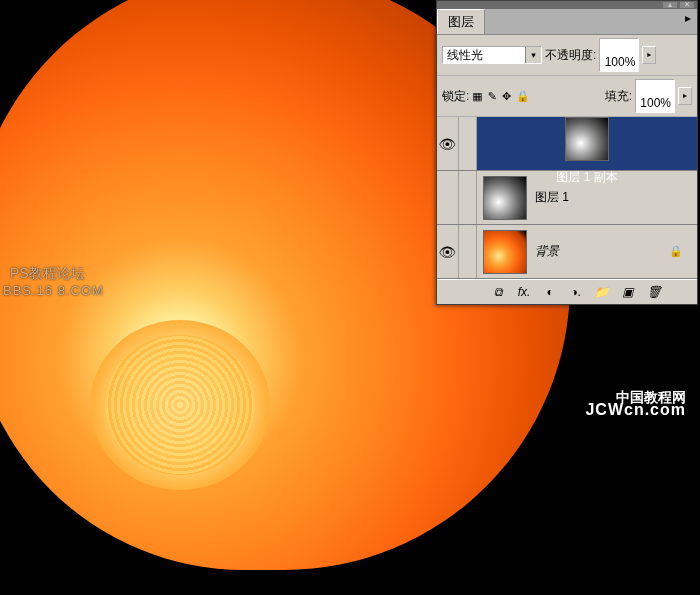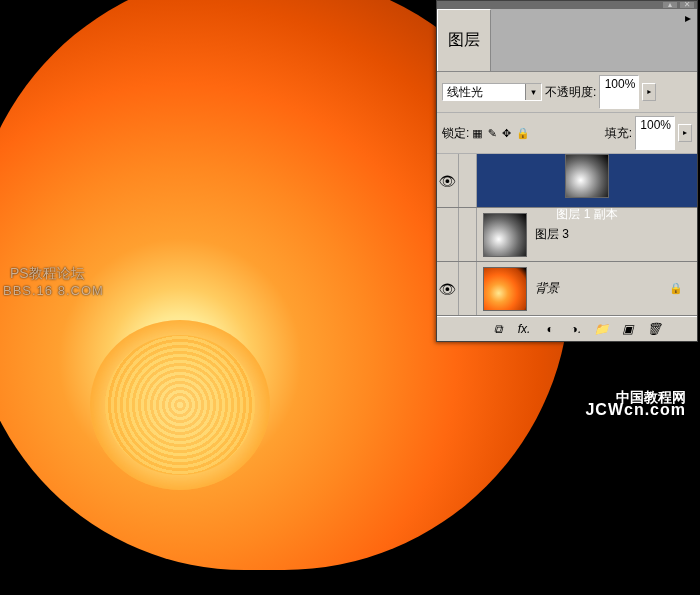--- a/index.html
+++ b/index.html
@@ -9,29 +9,29 @@
 .center { position: absolute; top: 350px; left: 120px; width: 180px; height: 170px; background: radial-gradient(circle, #fff8c0 0%, #ffe080 40%, #ffb040 80%); border-radius: 50%; box-shadow: inset 0 0 30px rgba(255,160,30,.8); }
 .center::before { content:''; position:absolute; inset:15px; border-radius:50%; background: repeating-radial-gradient(circle, #ffd060 0, #ffd060 3px, #ffb030 3px, #ffb030 6px); opacity:.6; }
 .wm1 { position: absolute; top: 265px; left: 10px; color: #d0b090; font-size: 14px; text-shadow: 0 0 2px #000; }
 .wm2 { position: absolute; top: 283px; left: 3px; color: #d0b090; font-size: 13px; letter-spacing: 1px; text-shadow: 0 0 2px #000; }
 .wm3 { position: absolute; bottom: 20px; right: 14px; color: #fff; font-size: 14px; font-weight: bold; text-shadow: 1px 1px 2px #000; }
 .wm4 { position: absolute; bottom: 8px; right: 14px; color: #fff; font-size: 16px; font-weight: bold; letter-spacing: 1px; text-shadow: 1px 1px 2px #000; }
 .panel { position: absolute; top: 0; right: 2px; width: 262px; background: #d4d0c8; border: 1px solid #404040; box-shadow: -1px 1px 4px rgba(0,0,0,.5); }
 .panel-top { background: #6b6b6b; height: 8px; display: flex; justify-content: flex-end; align-items: center; padding-right: 3px; gap: 3px; }
 .mini-btn { width: 14px; height: 6px; background: #888; font-size: 8px; line-height: 6px; text-align: center; color: #ccc; }
 .tabs { display: flex; background: #b0b0b0; border-bottom: 1px solid #888; }
-.tab { padding: 20px 10px; font-size: 16px; }
+.tab { padding: 3px 10px; font-size: 13px; }
 .tab.active { background: #d4d0c8; border: 1px solid #fff; border-bottom: none; border-right-color: #888; }
 .drop-arrow { margin-left: auto; padding: 2px 6px; cursor: pointer; }
 .row { display: flex; align-items: center; padding: 3px 5px; gap: 3px; border-bottom: 1px solid #b0b0b0; background: #d4d0c8; }
 .dropdown { flex: 0 0 100px; display: flex; border: 1px inset #fff; background: #fff; height: 18px; }
 .dropdown span { flex: 1; padding: 0 4px; font-size: 12px; }
 .dd-btn { width: 16px; background: #d4d0c8; border-left: 1px solid #888; text-align: center; font-size: 9px; line-height: 16px; cursor: pointer; }
 .label { font-size: 12px; }
-.numbox { width: 40px; border: 1px inset #fff; background: #fff; text-align: right; padding: 1px 3px; height: 34px; font-size: 12px; }
+.numbox { width: 40px; border: 1px inset #fff; background: #fff; text-align: right; padding: 16px 3px; height: 34px; font-size: 12px; }
 .arrow-btn { width: 14px; height: 18px; background: #d4d0c8; border: 1px outset #fff; font-size: 8px; text-align: center; line-height: 16px; cursor: pointer; }
 .lock-icons { display: flex; gap: 5px; font-size: 11px; align-items: center; }
 .lock-icons span { cursor: pointer; }
 .layers { background: #9c9c9c; max-height: 175px; overflow: hidden; }
 .layer { display: flex; align-items: center; height: 54px; border-bottom: 1px solid #808080; background: #d4d0c8; }
 .layer.selected { background: #d4d0c8; }
 .layer.selected .layer-main { background: #1f3d7a; color: #fff; flex-direction: column; }
 .eye-col { width: 22px; height: 100%; display: flex; align-items: center; justify-content: center; border-right: 1px solid #a0a0a0; background: #d4d0c8; }
 .eye { font-size: 14px; }
 .link-col { width: 18px; height: 100%; border-right: 1px solid #a0a0a0; background: #d4d0c8; }
@@ -99,21 +99,21 @@
       <div class="layer-main">
         <div class="thumb gray"></div>
         <span class="layer-name">图层 1 副本</span>
       </div>
     </div>
     <div class="layer">
       <div class="eye-col"></div>
       <div class="link-col"></div>
       <div class="layer-main">
         <div class="thumb gray"></div>
-        <span class="layer-name">图层 3</span>
+        <span class="layer-name">图层 1</span>
       </div>
     </div>
     <div class="layer">
       <div class="eye-col">
           <span class="eye">👁</span>
         </div>
       <div class="link-col"></div>
       <div class="layer-main">
         <div class="thumb color"></div>
         <span class="layer-name italic">背景</span>

